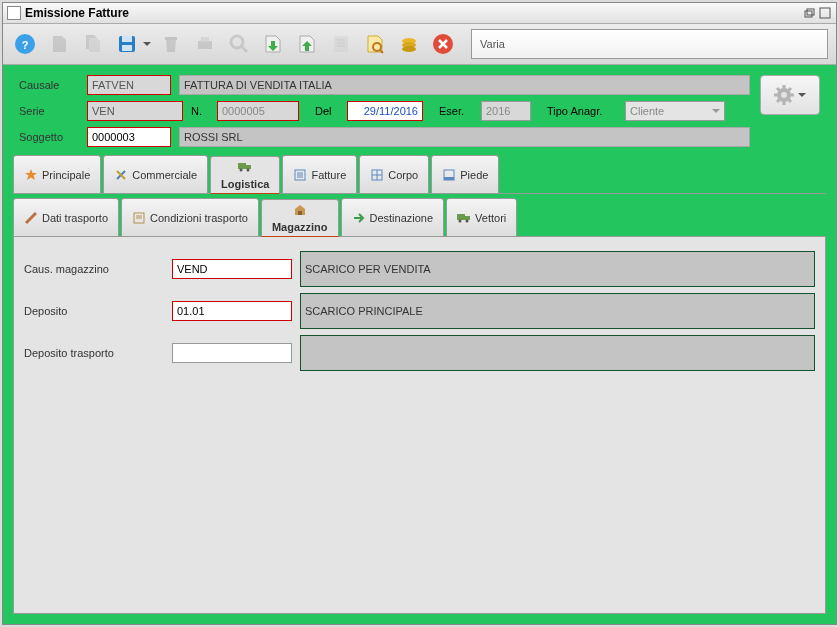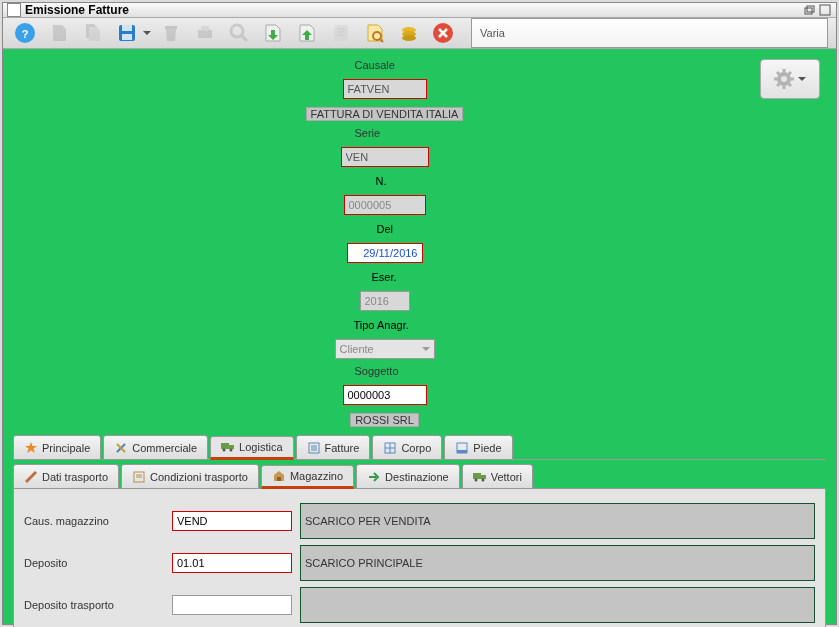--- a/index.html
+++ b/index.html
@@ -9,32 +9,32 @@
 .titlebar .tb-icon { width: 14px; height: 14px; border: 1px solid #888; background: #fff; margin-right: 4px; }
 .titlebar .title { font-weight: bold; font-size: 12px; flex: 1; }
 .titlebar .win-btn { width: 14px; height: 14px; margin-left: 2px; cursor: pointer; display:flex; align-items:center; justify-content:center; }
 .toolbar { height: 42px; background: linear-gradient(#ececec,#d8d8d8); display: flex; align-items: center; padding: 0 8px; border-bottom: 1px solid #aaa; gap: 6px; }
 .toolbar .tbtn { width: 28px; height: 28px; display: flex; align-items: center; justify-content: center; cursor: pointer; border-radius: 3px; }
 .toolbar .disabled { opacity: 0.35; cursor: default; }
 .toolbar .dropdown-caret { width: 8px; display:flex; align-items:center; justify-content:center; margin-left:-4px;}
 .toolbar .varia { flex: 1; margin-left: 8px; height: 30px; border: 1px solid #999; background: linear-gradient(#fff,#f2f2f2); display:flex; align-items:center; padding: 0 8px; color:#555; }
 .header-area { padding: 10px 16px 8px 16px; display:flex; gap:10px; }
 .header-fields { flex:1; display:flex; flex-direction:column; gap:6px; }
-.row { display:flex; align-items:center; gap:8px;flex-direction:column; }
+.row { display:flex; align-items:center; gap:8px; }
 .lbl { width: 60px; color:#333; }
 .inp { height: 20px; border: 1px solid #999; padding: 0 4px; background:#fff; }
 .inp.red { border-color:#c00; }
 .inp.gray { background:#d8d8d8; color:#555; }
 .desc { height:20px; background:#c4c4c4; border:1px solid #a8a8a8; flex:1; color:#333; padding:0 4px; display:flex; align-items:center; }
 .gearbox { width:60px; height:40px; border:1px solid #aaa; background:linear-gradient(#f6f6f6,#e2e2e2); border-radius:4px; display:flex; align-items:center; justify-content:center; gap:4px; cursor:pointer; }
 .select-fake { height:20px; border:1px solid #999; background:#e4e4e4; color:#888; padding:0 4px; width:100px; display:flex; align-items:center; justify-content:space-between;}
 .tabs-outer { margin: 0 10px; }
 .tabstrip { display:flex; border-bottom:1px solid #999; }
 .tab { display:flex; align-items:center; gap:4px; padding:3px 10px; border:1px solid #999; border-bottom:none; background:linear-gradient(#f4f4f4,#ddd); margin-right:2px; cursor:pointer; border-radius:3px 3px 0 0; font-size:11px; color:#333;}
-.tab.active { background:#e4e4e4; font-weight:normal; position:relative; top:1px; border-bottom:3px solid #c2410c;}
+.tab.active { background:#e4e4e4; font-weight:bold; position:relative; top:1px; border-bottom:1px solid #c2410c;flex-direction:column;}
 .tab .ticon { width:14px; height:14px; display:flex; align-items:center; justify-content:center; }
 .subtabs { display:flex; border-bottom:1px solid #999; margin-top:4px;}
 .content { border:1px solid #999; border-top:none; background:#e4e4e4; padding:14px 10px; height:386px; margin:0 10px 10px 10px; }
 .crow { display:flex; align-items:center; gap:8px; margin-bottom:6px; }
 .clbl { width:140px; color:#333; }
 .cinp { height:20px; width:120px; border:1px solid #999; background:#fff; padding:0 4px; }
 .cinp.red { border-color:#c00; }
 .cdesc { height:36px; background:#c4c4c4; border:1px solid #14532d; flex:1; color:#333; padding:0 4px; display:flex; align-items:center; }
 svg { display:block; }
 </style>
@@ -153,21 +153,21 @@
 
   <div class="header-area">
     <div class="header-fields">
       <div class="row">
         <div class="lbl">Causale</div>
         <input class="inp red gray" style="width: 84px;" value="FATVEN">
         <div class="desc">FATTURA DI VENDITA ITALIA</div>
       </div>
       <div class="row">
         <div class="lbl">Serie</div>
-        <input class="inp red gray" style="width: 88px;" value="VEN">
+        <input class="inp red gray" style="width: 96px;" value="VEN">
         <div style="width:18px">N.</div>
         <input class="inp red gray" style="width: 82px; color: rgb(136, 136, 136);" value="0000005">
         <div style="width:24px;margin-left:8px">Del</div>
         <input class="inp red" style="width: 76px; text-align: right; color: rgb(26, 79, 196);" value="29/11/2016">
         <div style="width:34px;margin-left:8px">Eser.</div>
         <input class="inp gray" style="width: 50px; color: rgb(136, 136, 136);" value="2016">
         <div style="width:70px;margin-left:8px">Tipo Anagr.</div>
         <div class="select-fake">
           <span>Cliente</span>
           <svg width="8" height="8">

